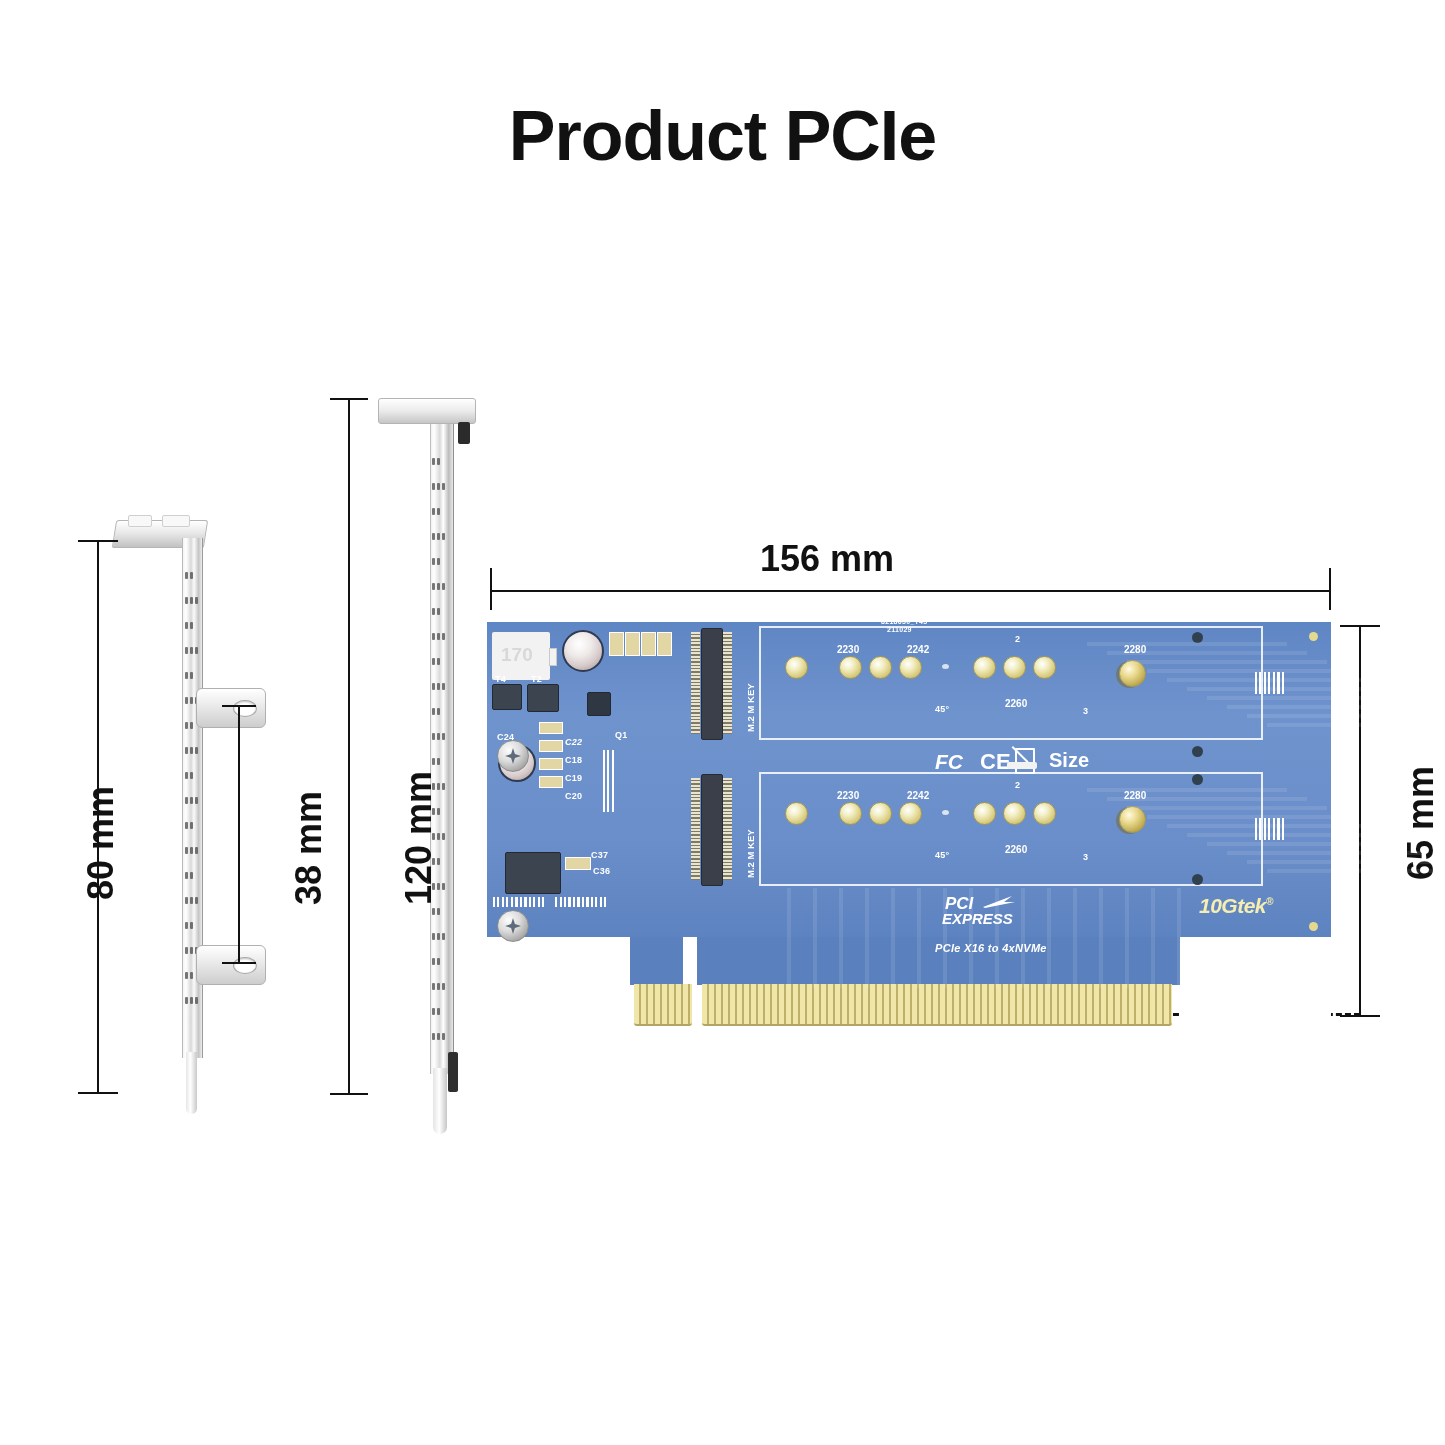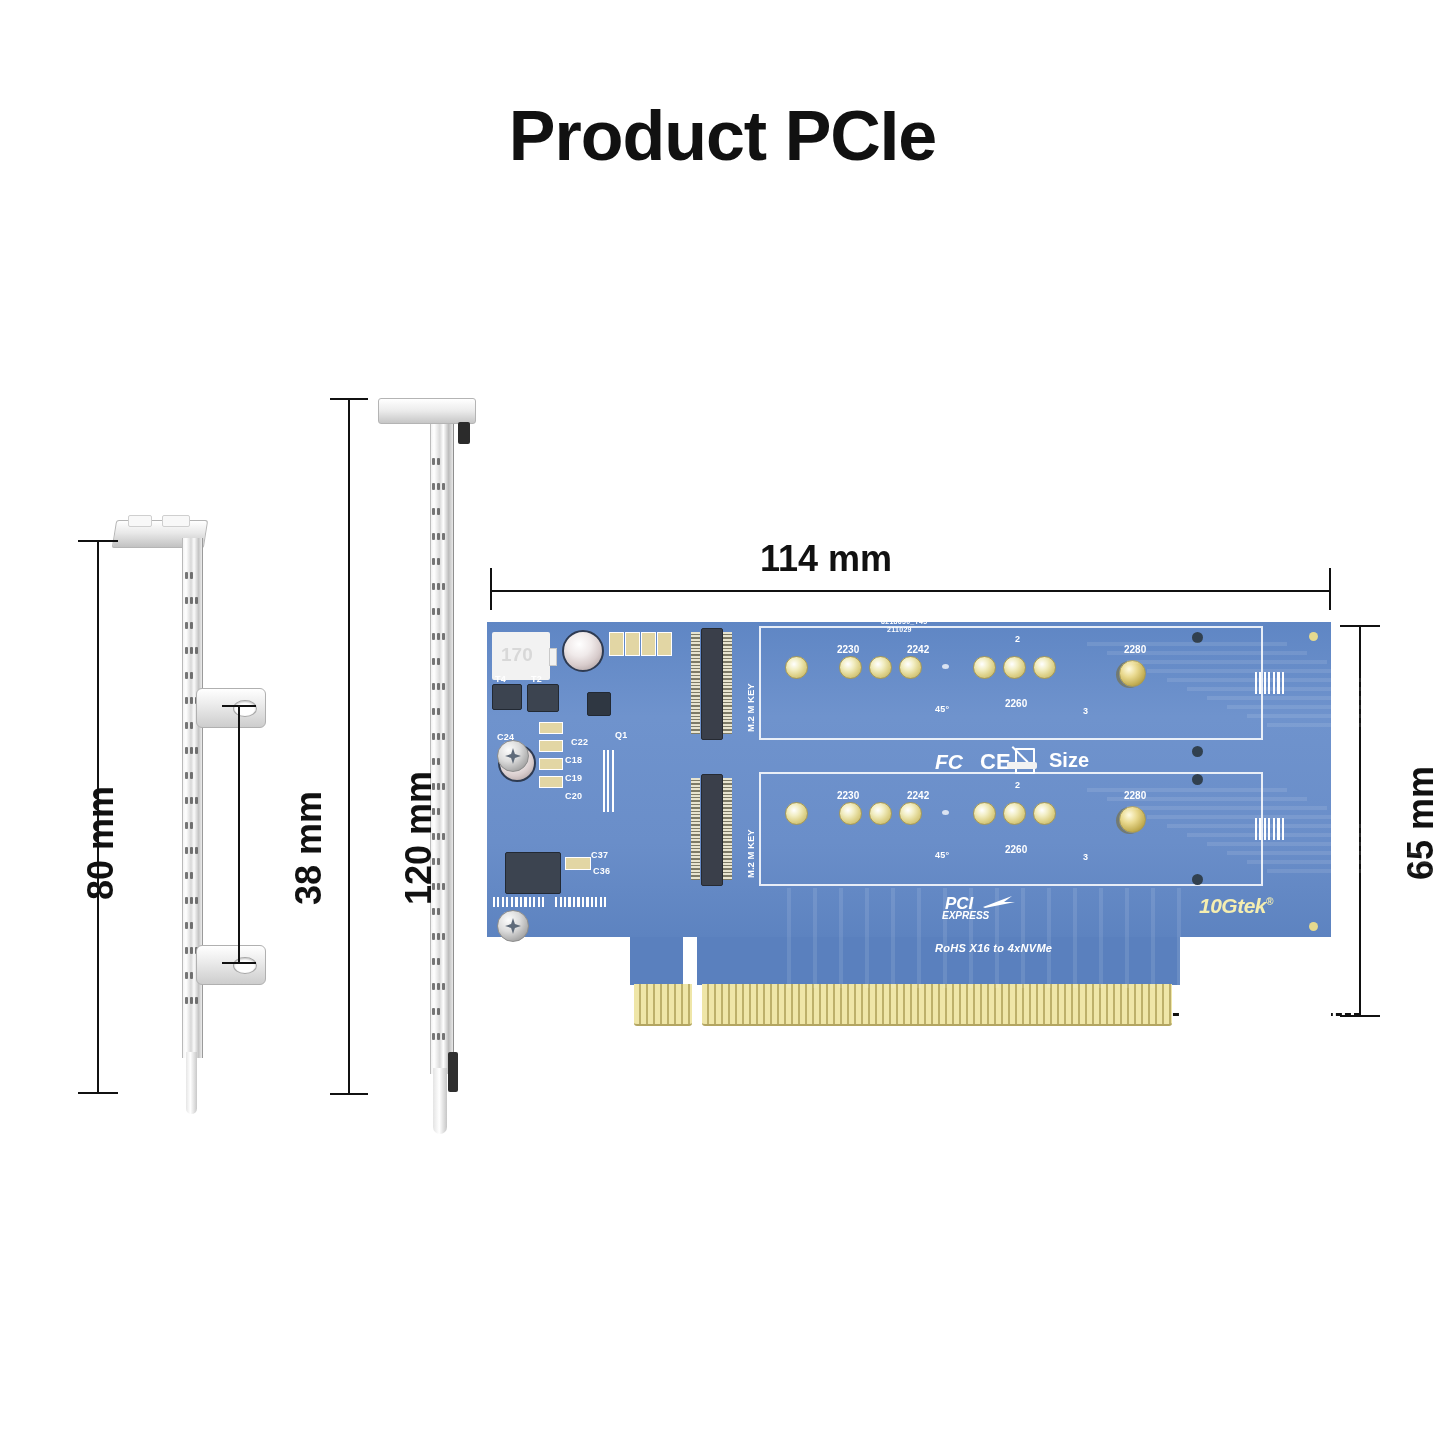--- a/index.html
+++ b/index.html
@@ -415,21 +415,21 @@
 </div>
 
 <div class="tick-h" style="left:330px;top:398px;width:38px;"></div>
 <div class="dim-line-v" style="left:348px;top:398px;height:695px;"></div>
 <div class="tick-h" style="left:330px;top:1093px;width:38px;"></div>
 <div class="dim-label vert" style="left:398px;top:905px;">120 mm</div>
 
 <div class="tick-v" style="left:490px;top:568px;height:42px;"></div>
 <div class="dim-line-h" style="left:490px;top:590px;width:840px;"></div>
 <div class="tick-v" style="left:1329px;top:568px;height:42px;"></div>
-<div class="dim-label" style="left:760px;top:538px;">114 mm</div>
+<div class="dim-label" style="left:760px;top:538px;">156 mm</div>
 
 <div class="tick-h" style="left:1340px;top:625px;width:40px;"></div>
 <div class="dim-line-v" style="left:1359px;top:625px;height:390px;"></div>
 <div class="tick-h" style="left:1340px;top:1015px;width:40px;"></div>
 <div class="dim-label vert" style="left:1400px;top:880px;">65 mm</div>
 <div class="dashed-h" style="left:1010px;top:1013px;width:350px;"></div>
 
 <div id="pcb">
 
   <div class="pcb-body"></div>
@@ -461,21 +461,21 @@
 
   <div class="smd" style="left:52px;top:100px;width:22px;height:10px;"></div>
   <div class="smd" style="left:52px;top:118px;width:22px;height:10px;"></div>
   <div class="smd" style="left:52px;top:136px;width:22px;height:10px;"></div>
   <div class="smd" style="left:52px;top:154px;width:22px;height:10px;"></div>
   <div class="smd" style="left:78px;top:235px;width:24px;height:11px;"></div>
 
   <div class="silk-txt" style="left:8px;top:52px;">T4</div>
   <div class="silk-txt" style="left:44px;top:52px;">T2</div>
   <div class="silk-txt" style="left:10px;top:110px;">C24</div>
-  <div class="silk-txt" style="left:84px;top:115px;">C22</div>
+  <div class="silk-txt" style="left:78px;top:115px;font-style:italic;">C22</div>
   <div class="silk-txt" style="left:78px;top:133px;">C18</div>
   <div class="silk-txt" style="left:78px;top:151px;">C19</div>
   <div class="silk-txt" style="left:78px;top:169px;">C20</div>
   <div class="silk-txt" style="left:104px;top:228px;">C37</div>
   <div class="silk-txt" style="left:106px;top:244px;">C36</div>
   <div class="silk-txt" style="left:128px;top:108px;">Q1</div>
 
   <div class="header-pad" style="left:116px;top:128px;width:12px;height:62px;"></div>
   <div class="header-pad" style="left:6px;top:275px;width:54px;height:10px;"></div>
   <div class="header-pad" style="left:68px;top:275px;width:54px;height:10px;"></div>
@@ -538,25 +538,25 @@
   <div class="standoff" style="left:412px;top:180px;"></div>
   <div class="standoff" style="left:486px;top:180px;"></div>
   <div class="standoff" style="left:516px;top:180px;"></div>
   <div class="standoff" style="left:546px;top:180px;"></div>
   <div class="standoff post" style="left:632px;top:184px;"></div>
   <div style="position:absolute;left:455px;top:188px;width:7px;height:5px;border-radius:50%;background:#fff;opacity:.75;"></div>
 
   <div class="white-label" style="left:520px;top:140px;width:30px;height:7px;"></div>
 
   <div class="pci-logo" style="left:458px;top:272px;font-size:17px;font-weight:bold;font-style:italic;">PCI</div>
-  <div class="pci-logo" style="left:455px;top:288px;font-size:10px;font-weight:bold;font-style:italic;">EXPRESS</div>
+  <div class="pci-logo" style="left:455px;top:288px;font-size:15px;font-weight:bold;font-style:italic;">EXPRESS</div>
   <svg style="position:absolute;left:495px;top:272px;" width="34" height="16">
     <path d="M1 13 L30 2 L22 8 L33 8 L3 14 Z" fill="#ffffff"></path>
   </svg>
-  <div class="silk-txt" style="left:448px;top:320px;font-size:11px;font-style:italic;">RoHS X16  to 4xNVMe</div>
+  <div class="silk-txt" style="left:448px;top:320px;font-size:11px;font-style:italic;">PCIe X16  to 4xNVMe</div>
 
   <div class="header-pad" style="left:768px;top:50px;width:30px;height:22px;"></div>
   <div class="header-pad" style="left:768px;top:196px;width:30px;height:22px;"></div>
   <div class="mount-hole" style="left:705px;top:10px;"></div>
   <div class="mount-hole" style="left:705px;top:124px;"></div>
   <div class="mount-hole" style="left:705px;top:152px;"></div>
   <div class="mount-hole" style="left:705px;top:252px;"></div>
   <div class="mount-hole gold" style="left:822px;top:10px;"></div>
   <div class="mount-hole gold" style="left:822px;top:300px;"></div>
 

